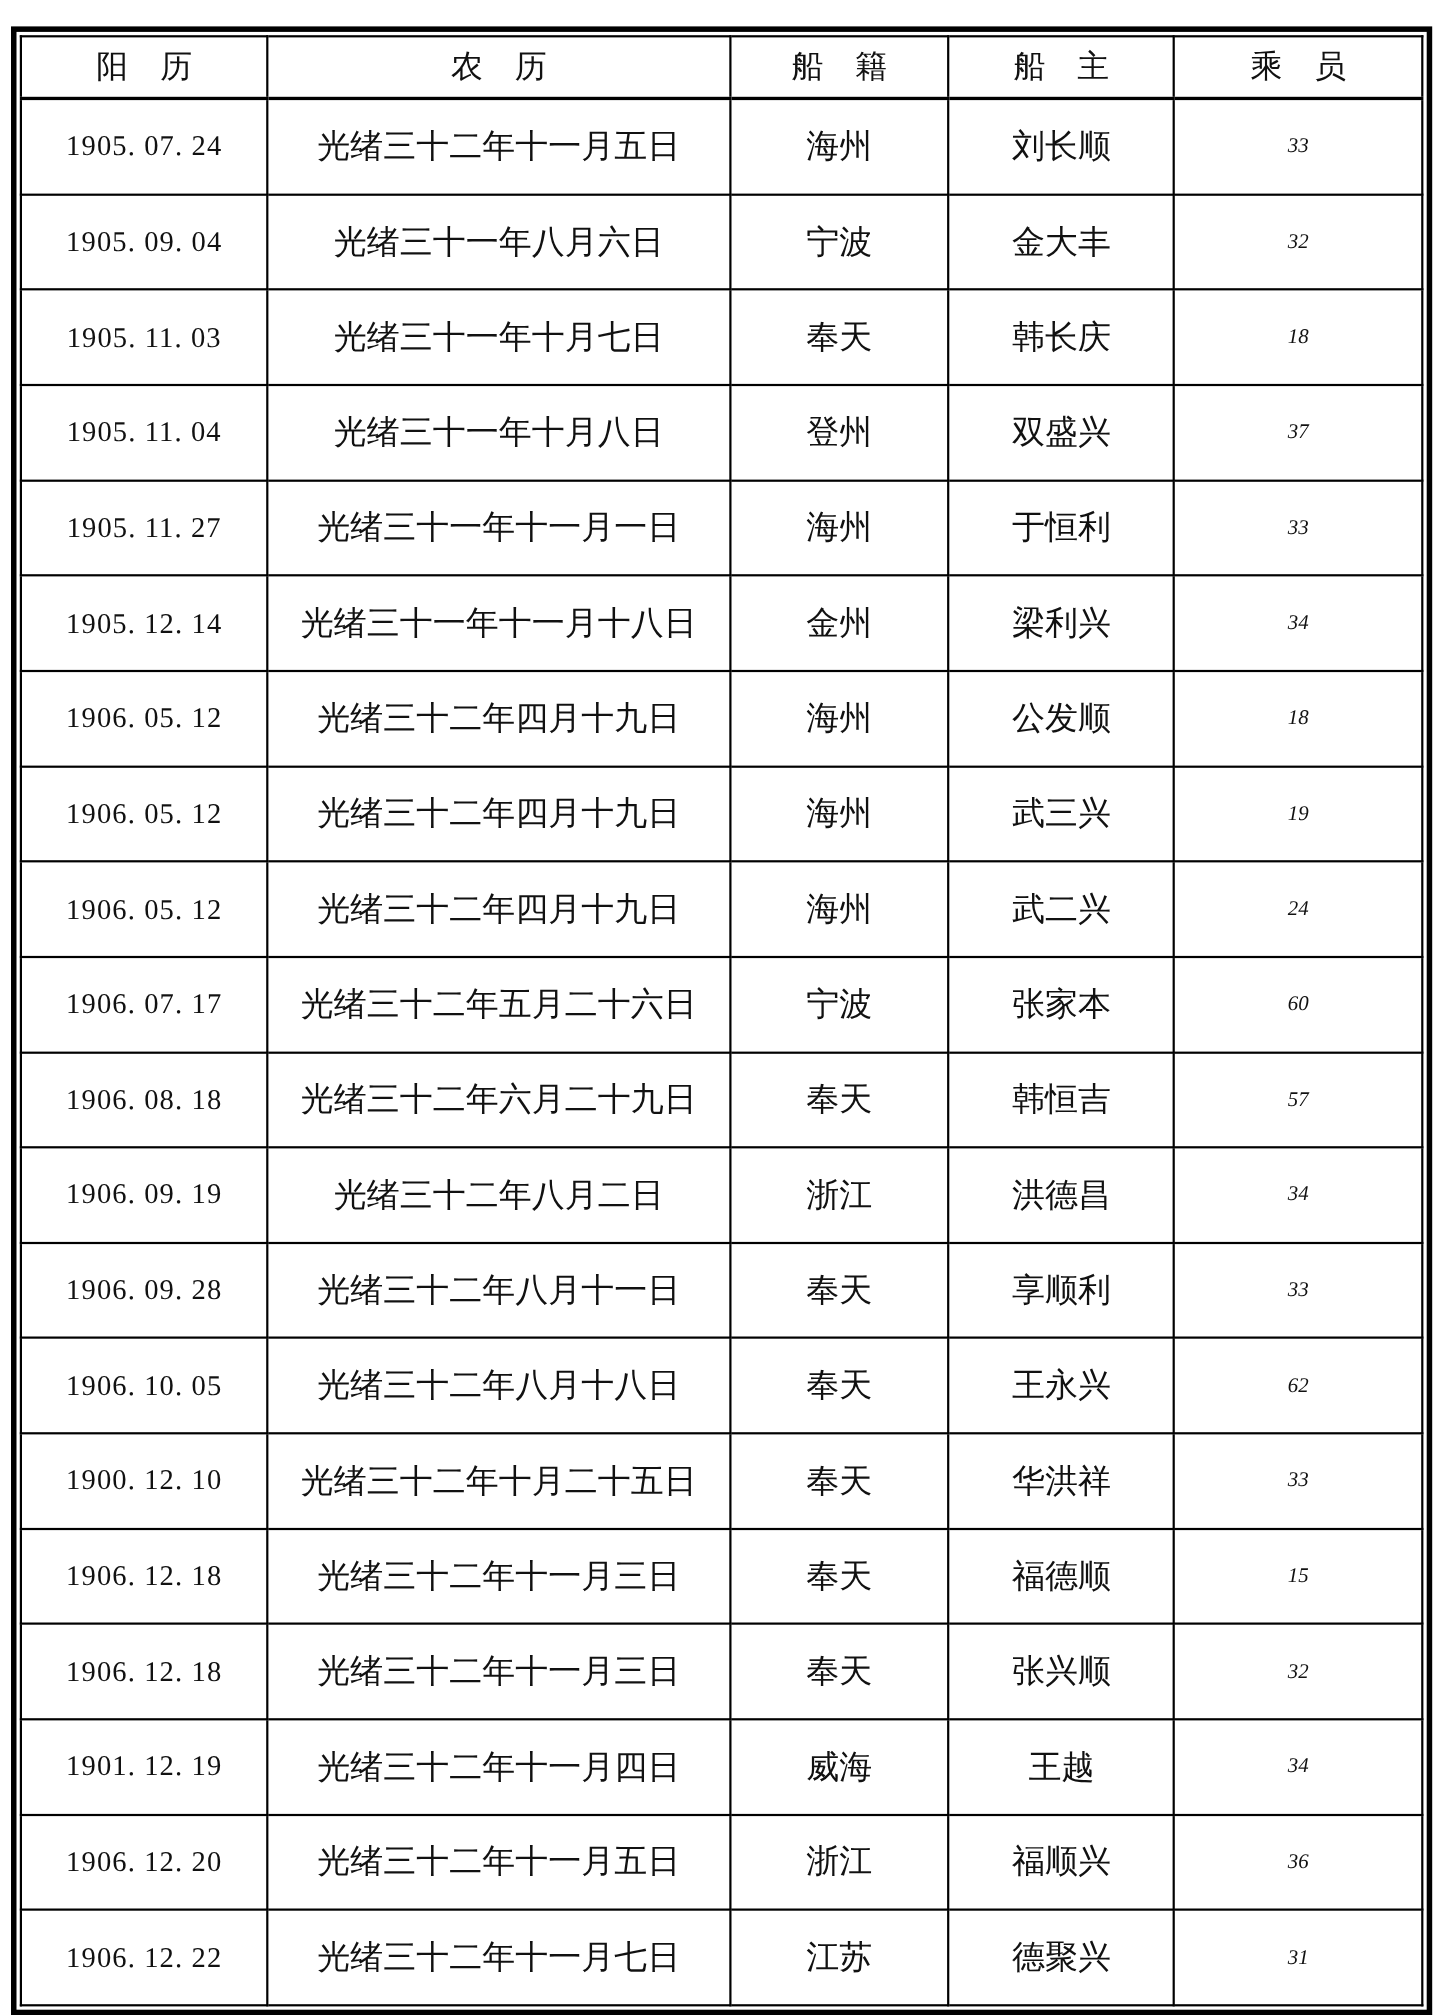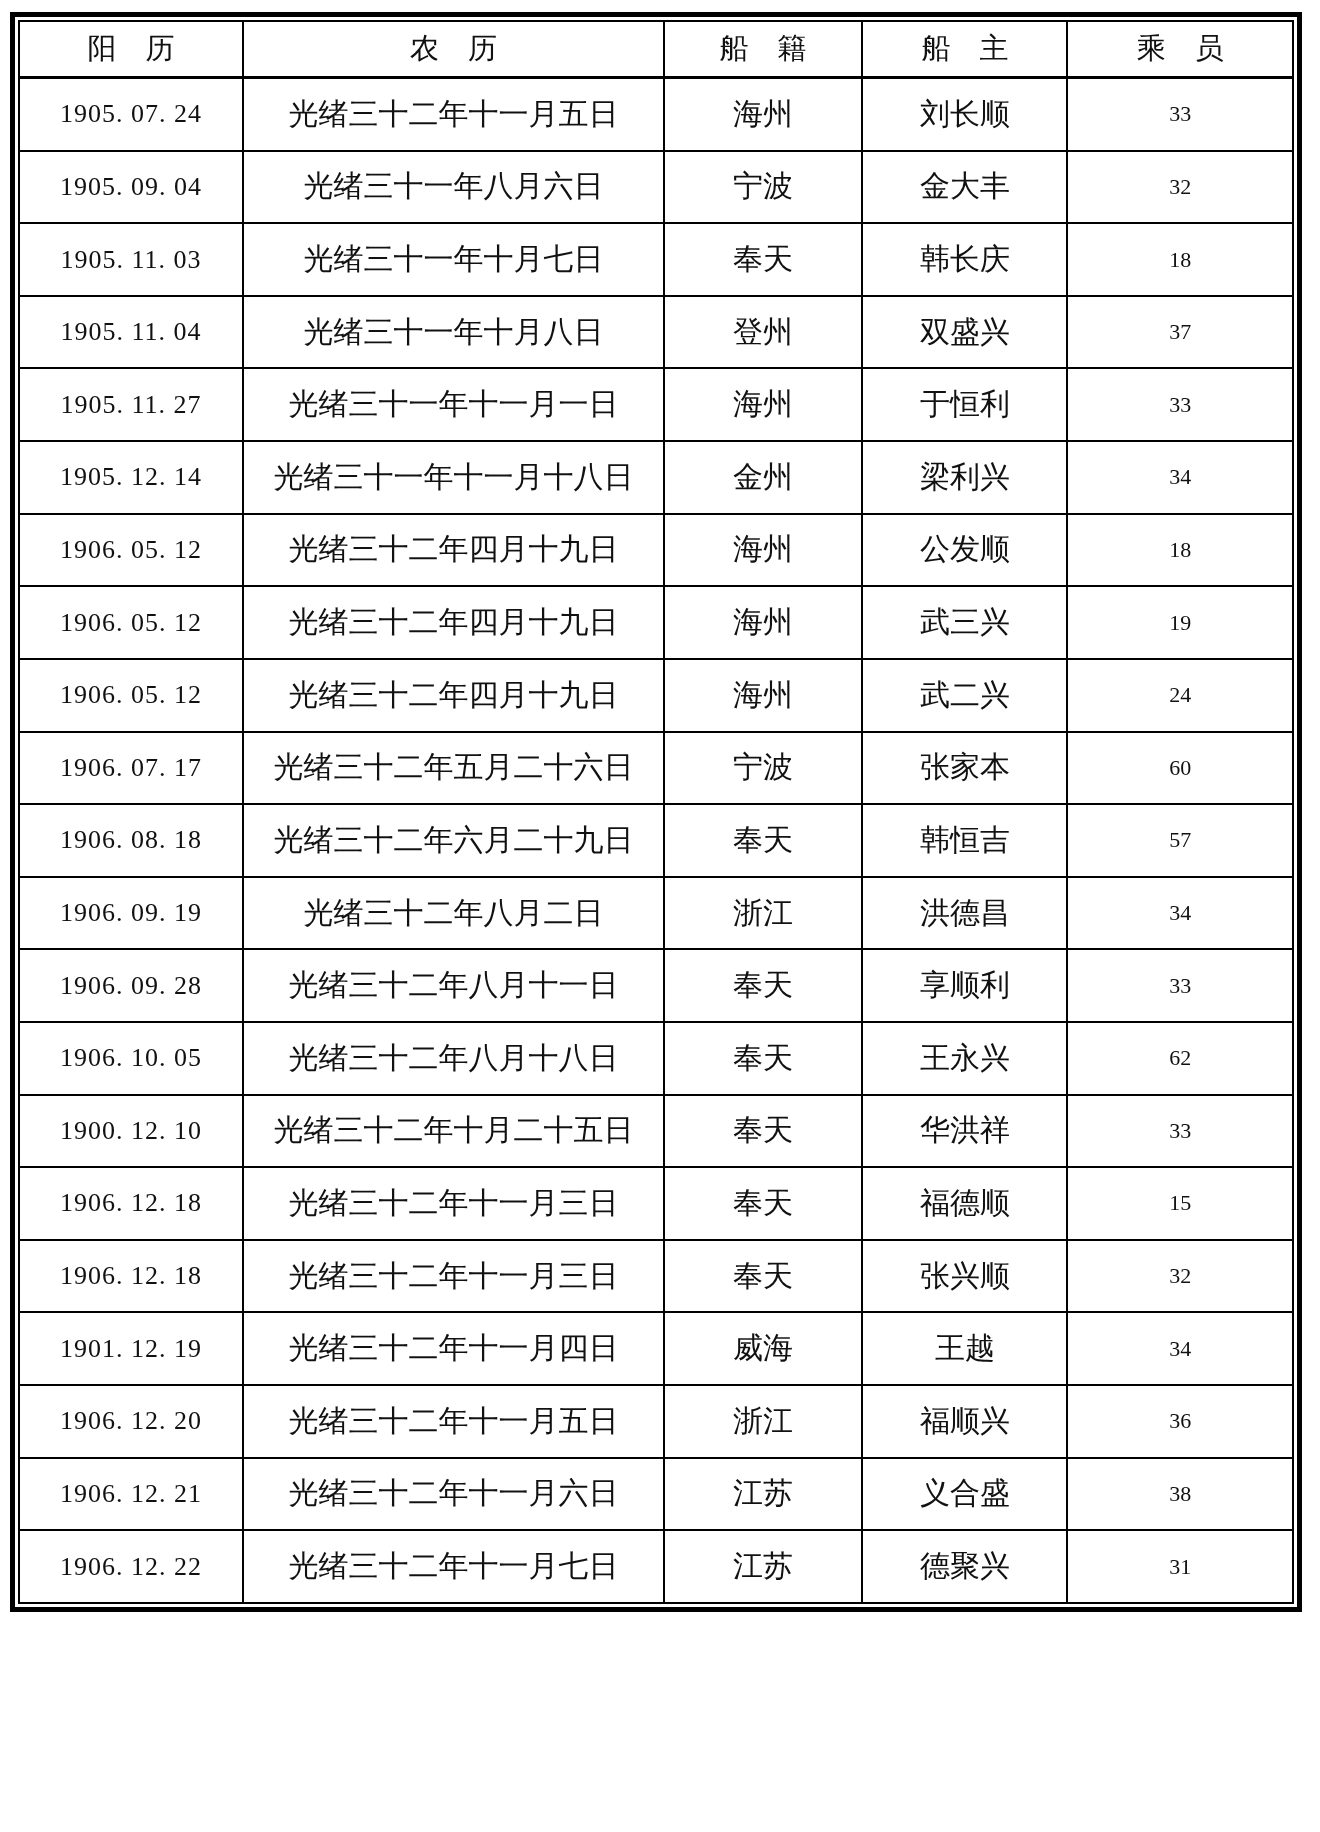--- a/index.html
+++ b/index.html
@@ -10,24 +10,24 @@
   body {
     width: 1320px;
     height: 1832px;
     position: relative;
     font-family: "Liberation Serif", "DejaVu Serif", serif;
     color: #111111;
   }
   
   .table-frame {
     position: absolute;
-    top: 12px;
+    top: 24px;
     left: 10px;
     width: 1292px;
-    height: 1600px;
+    height: 1808px;
     border: 5px solid #000000;
     box-sizing: border-box;
     padding: 3px;
   }
   table.record-table {
     border-collapse: collapse;
     table-layout: fixed;
     width: 100%;
     height: 100%;
   }
@@ -53,21 +53,22 @@
   }
   .record-table tbody td {
     height: 68px;
     font-size: 30px;
   }
   .record-table td.cell-solar {
     font-size: 26px;
     letter-spacing: 1px;
   }
   .record-table td.cell-crew {
-    font-size: 22px;
+    font-size: 19px;
+    font-style: italic;
   }
 </style>
 </head>
 <body>
 
 <div class="table-frame">
   <table class="record-table">
     <colgroup>
       <col class="c-solar">
       <col class="c-lunar">
@@ -212,27 +213,20 @@
           <td class="cell-crew">34</td>
         </tr>
         <tr>
           <td class="cell-solar">1906. 12. 20</td>
           <td class="cell-lunar">光绪三十二年十一月五日</td>
           <td class="cell-registry">浙江</td>
           <td class="cell-owner">福顺兴</td>
           <td class="cell-crew">36</td>
         </tr>
         <tr>
-          <td class="cell-solar">1906. 12. 21</td>
-          <td class="cell-lunar">光绪三十二年十一月六日</td>
-          <td class="cell-registry">江苏</td>
-          <td class="cell-owner">义合盛</td>
-          <td class="cell-crew">38</td>
-        </tr>
-        <tr>
           <td class="cell-solar">1906. 12. 22</td>
           <td class="cell-lunar">光绪三十二年十一月七日</td>
           <td class="cell-registry">江苏</td>
           <td class="cell-owner">德聚兴</td>
           <td class="cell-crew">31</td>
         </tr>
       </tbody>
   </table>
 </div>
 

